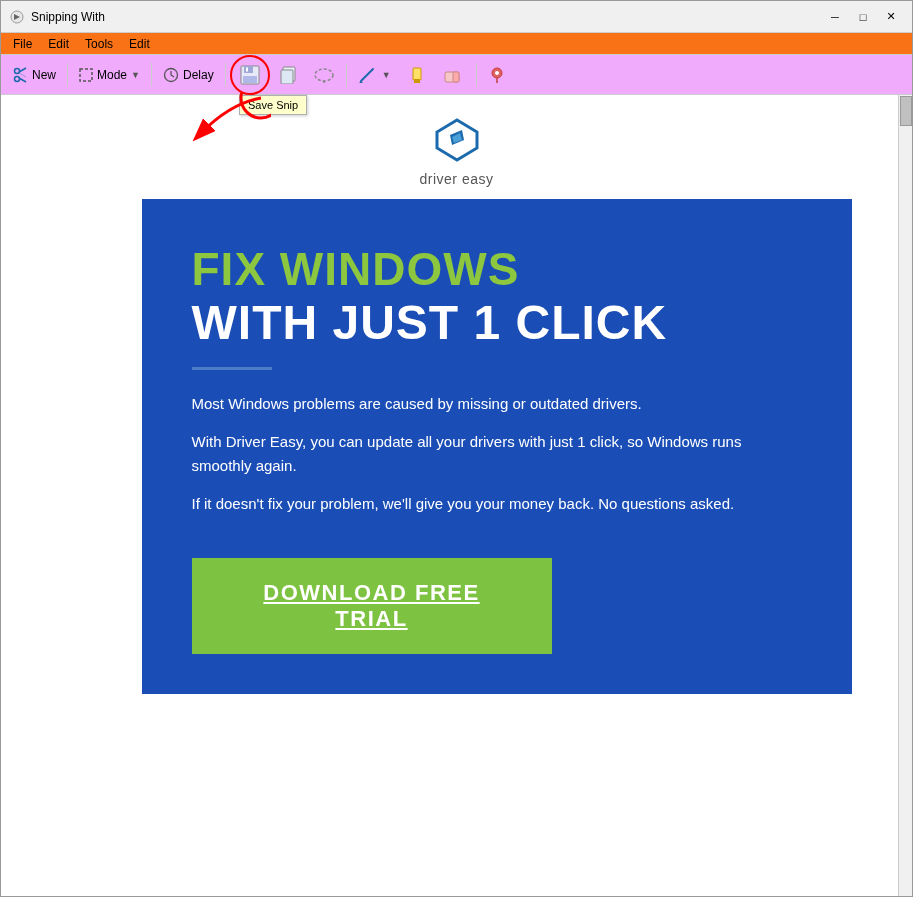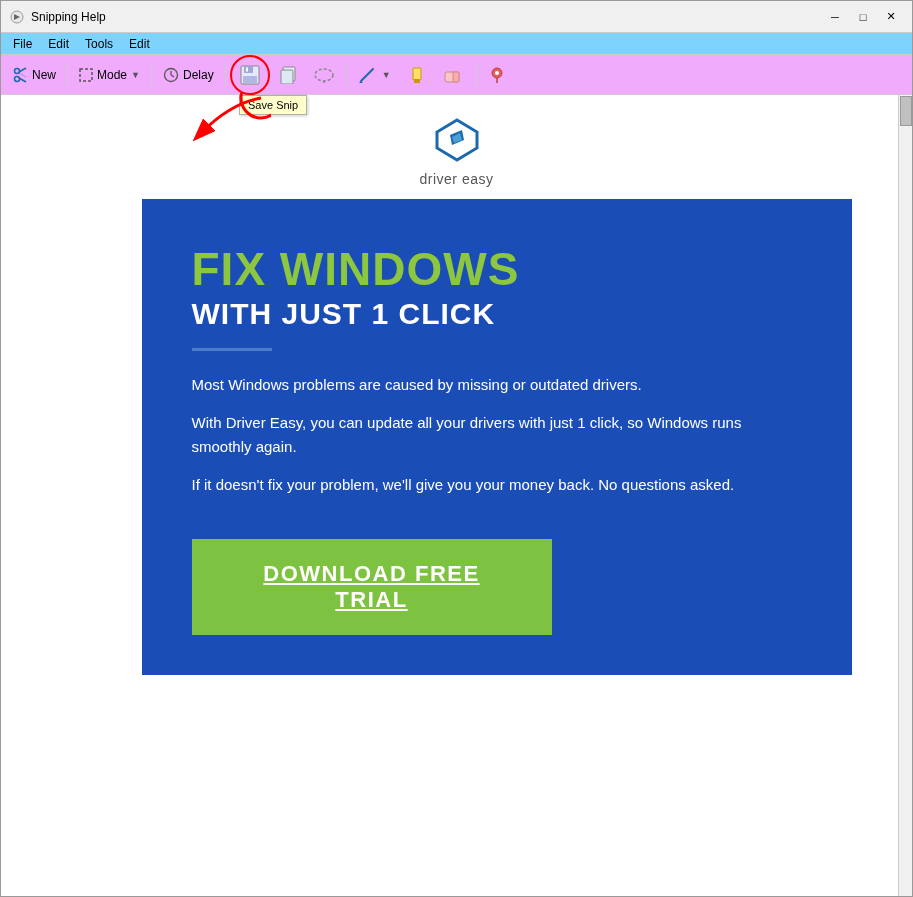--- a/index.html
+++ b/index.html
@@ -61,21 +61,21 @@
       font-size: 11px;
       display: flex;
       align-items: center;
       justify-content: center;
       color: #000;
     }
 
     
     .menu-bar {
       height: 22px;
-      background: #7dd3fc;
+      background: #f97316;
       border-bottom: 1px solid #ccc;
       display: flex;
       align-items: center;
       padding: 0 4px;
     }
 
     .menu-item {
       padding: 2px 8px;
       font-size: 12px;
       color: #000;
@@ -211,21 +211,21 @@
     .ad-headline-green {
       font-size: 46px;
       font-weight: 900;
       color: #8dc63f;
       letter-spacing: 1px;
       line-height: 1.1;
       margin-bottom: 2px;
     }
 
     .ad-headline-white {
-      font-size: 30px;
+      font-size: 48px;
       font-weight: 700;
       color: #fff;
       letter-spacing: 1px;
       line-height: 1.1;
       margin-bottom: 18px;
     }
 
     .ad-divider {
       width: 80px;
       height: 3px;
@@ -264,21 +264,21 @@
 
 <div class="window">
 
   <div class="title-bar">
     <div class="title-bar-icon">
       <svg width="16" height="16" viewBox="0 0 16 16">
         <circle cx="8" cy="8" r="6" fill="#e8e8e8" stroke="#999" stroke-width="1"></circle>
         <path d="M5 5 L11 8 L5 11 Z" fill="#666"></path>
       </svg>
     </div>
-    <span class="title-bar-text">Snipping Help</span>
+    <span class="title-bar-text">Snipping With</span>
     <div class="title-bar-controls">
       <button class="title-bar-btn">─</button>
       <button class="title-bar-btn">□</button>
       <button class="title-bar-btn close">✕</button>
     </div>
   </div>
 
   <div class="menu-bar">
     <span class="menu-item">File</span>
     <span class="menu-item">Edit</span>

